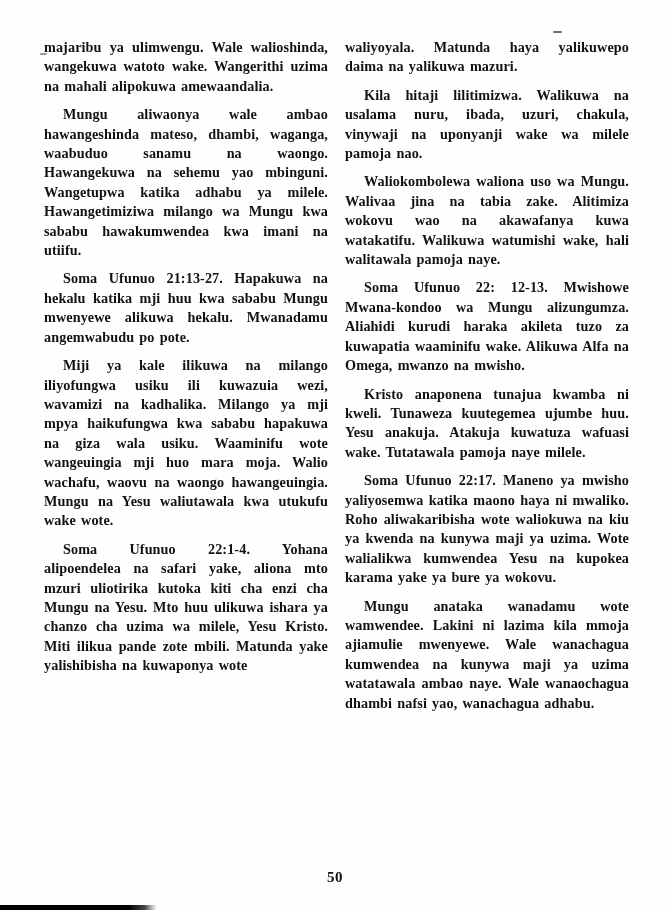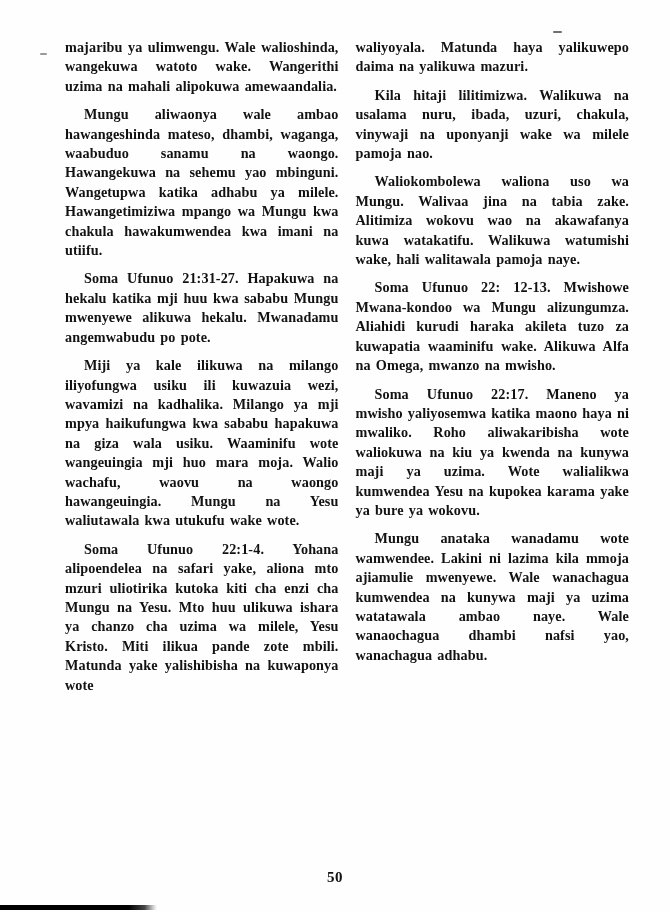--- a/index.html
+++ b/index.html
@@ -14,21 +14,21 @@
     background: #fefefe;
     font-family: "Liberation Serif", "DejaVu Serif", serif;
     font-weight: bold;
     color: #121212;
     overflow: hidden;
     box-sizing: border-box;
   }
   .columns {
     display: flex;
     gap: 17px;
-    padding: 38px 41px 0 65px;
+    padding: 38px 41px 0 44px;
     box-sizing: border-box;
   }
   .col {
     flex: 1 1 0;
     min-width: 0;
   }
   .col p {
     margin: 0 0 9px 0;
     font-size: 14.2px;
     line-height: 19.4px;
@@ -82,31 +82,32 @@
 
 <div class="page">
 
   <span class="speck-1"></span>
   <span class="speck-2"></span>
 
   <div class="columns">
 
     <div class="col">
       <p class="cont">majaribu ya ulimwengu. Wale walioshinda, wangekuwa watoto wake. Wangerithi uzima na mahali alipokuwa amewaandalia.</p>
-      <p>Mungu aliwaonya wale ambao hawangeshinda mateso, dhambi, waganga, waabuduo sanamu na waongo. Hawangekuwa na sehemu yao mbinguni. Wangetupwa katika adhabu ya milele. Hawangetimiziwa mpango wa Mungu kwa chakula hawakumwendea kwa imani na utiifu.</p>
-      <p>Soma Ufunuo 21:31-27. Hapakuwa na hekalu katika mji huu kwa sababu Mungu mwenyewe alikuwa hekalu. Mwanadamu angemwabudu po pote.</p>
+      <p>Mungu aliwaonya wale ambao hawangeshinda mateso, dhambi, waganga, waabuduo sanamu na waongo. Hawangekuwa na sehemu yao mbinguni. Wangetupwa katika adhabu ya milele. Hawangetimiziwa milango wa Mungu kwa sababu hawakumwendea kwa imani na utiifu.</p>
+      <p>Soma Ufunuo 21:13-27. Hapakuwa na hekalu katika mji huu kwa sababu Mungu mwenyewe alikuwa hekalu. Mwanadamu angemwabudu po pote.</p>
       <p>Miji ya kale ilikuwa na milango iliyofungwa usiku ili kuwazuia wezi, wavamizi na kadhalika. Milango ya mji mpya haikufungwa kwa sababu hapakuwa na giza wala usiku. Waaminifu wote wangeuingia mji huo mara moja. Walio wachafu, waovu na waongo hawangeuingia. Mungu na Yesu waliutawala kwa utukufu wake wote.</p>
       <p>Soma Ufunuo 22:1-4. Yohana alipoendelea na safari yake, aliona mto mzuri uliotirika kutoka kiti cha enzi cha Mungu na Yesu. Mto huu ulikuwa ishara ya chanzo cha uzima wa milele, Yesu Kristo. Miti ilikua pande zote mbili. Matunda yake yalishibisha na kuwaponya wote</p>
     </div>
 
     <div class="col">
       <p class="cont">waliyoyala. Matunda haya yalikuwepo daima na yalikuwa mazuri.</p>
       <p>Kila hitaji lilitimizwa. Walikuwa na usalama nuru, ibada, uzuri, chakula, vinywaji na uponyanji wake wa milele pamoja nao.</p>
       <p>Waliokombolewa waliona uso wa Mungu. Walivaa jina na tabia zake. Alitimiza wokovu wao na akawafanya kuwa watakatifu. Walikuwa watumishi wake, hali walitawala pamoja naye.</p>
       <p>Soma Ufunuo 22: 12-13. Mwishowe Mwana-kondoo wa Mungu alizungumza. Aliahidi kurudi haraka akileta tuzo za kuwapatia waaminifu wake. Alikuwa Alfa na Omega, mwanzo na mwisho.</p>
+      <p>Kristo anaponena tunajua kwamba ni kweli. Tunaweza kuutegemea ujumbe huu. Yesu anakuja. Atakuja kuwatuza wafuasi wake. Tutatawala pamoja naye milele.</p>
       <p>Soma Ufunuo 22:17. Maneno ya mwisho yaliyosemwa katika maono haya ni mwaliko. Roho aliwakaribisha wote waliokuwa na kiu ya kwenda na kunywa maji ya uzima. Wote walialikwa kumwendea Yesu na kupokea karama yake ya bure ya wokovu.</p>
       <p>Mungu anataka wanadamu wote wamwendee. Lakini ni lazima kila mmoja ajiamulie mwenyewe. Wale wanachagua kumwendea na kunywa maji ya uzima watatawala ambao naye. Wale wanaochagua dhambi nafsi yao, wanachagua adhabu.</p>
     </div>
 
   </div>
 
   <div class="footer">50</div>
 
   <div class="scan-bar"></div>
 

